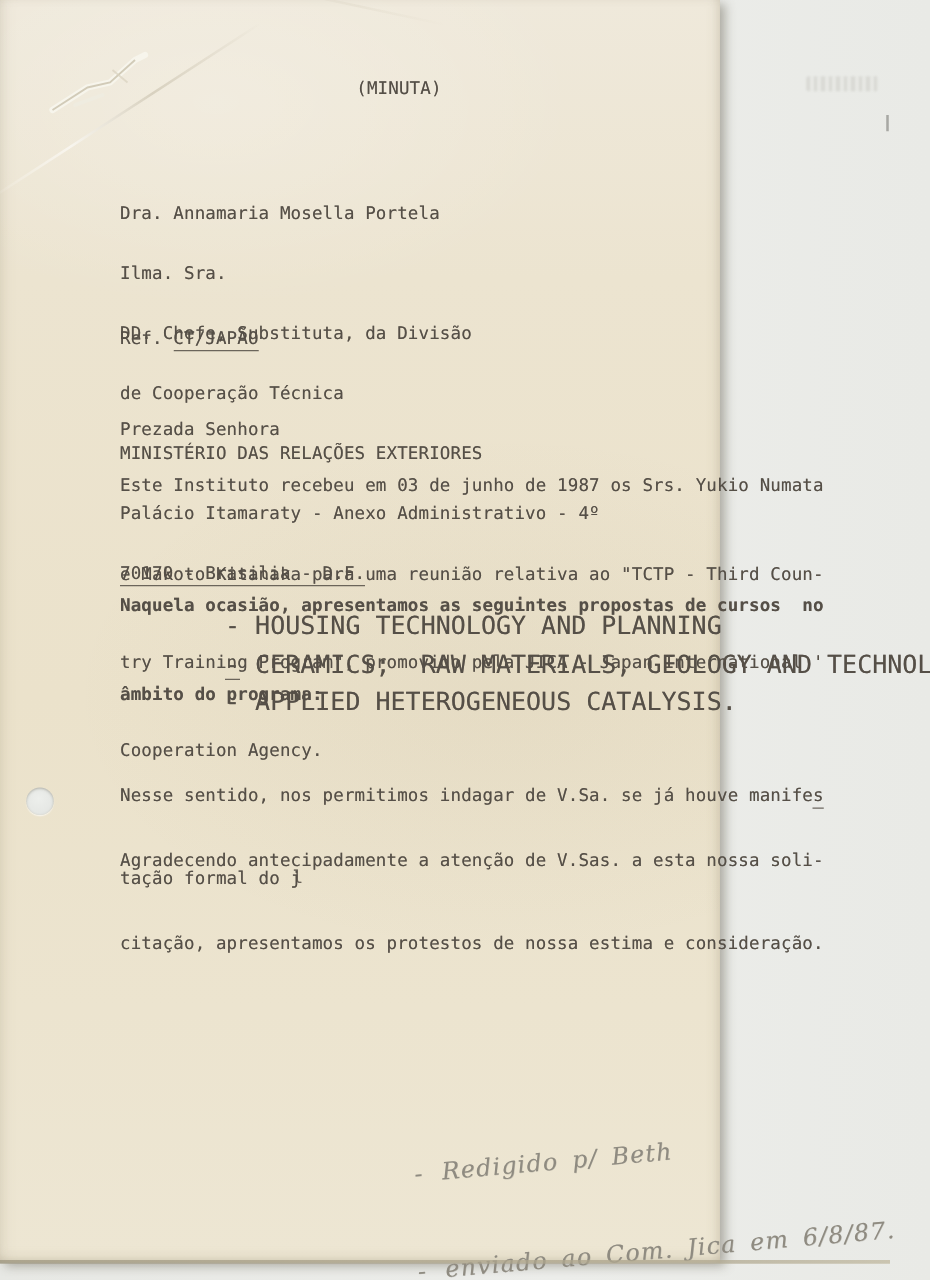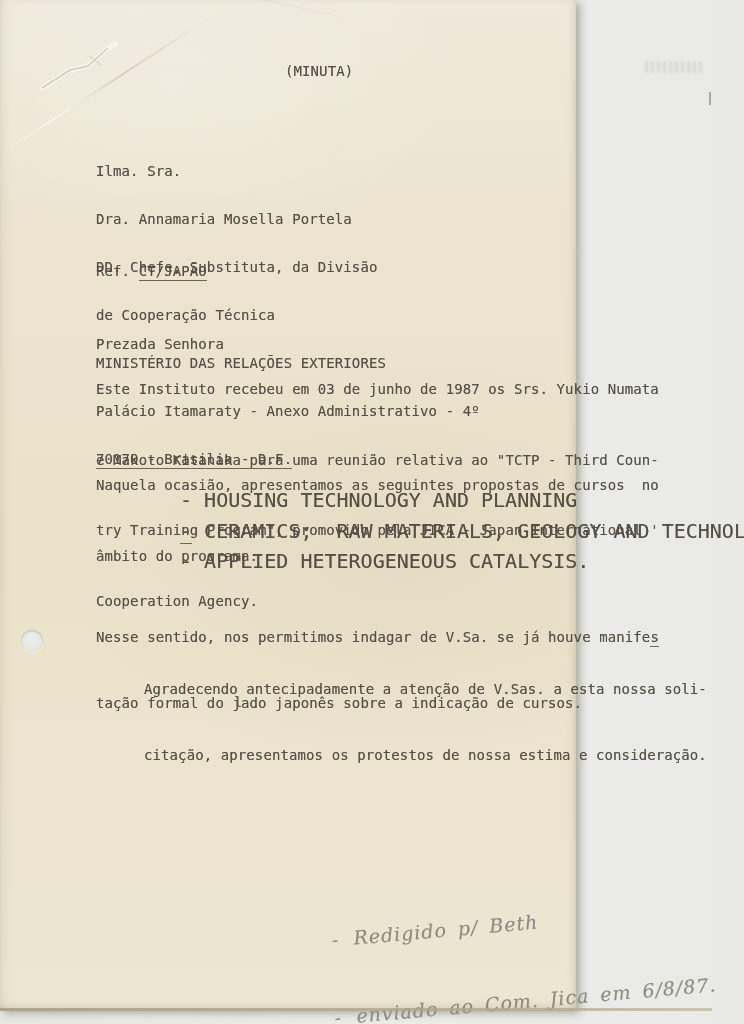--- a/index.html
+++ b/index.html
@@ -23,21 +23,21 @@
     opacity:0.75;
   }
   
   .tw{
     position:absolute;color:#554f47;font-size:14px;white-space:pre;
     letter-spacing:0.1px;text-shadow:0 0 0.5px rgba(85,79,71,0.55);
   }
   .u{border-bottom:1.5px solid rgba(85,79,71,0.85);padding-bottom:0.5px;text-align:right;}
   .addr{line-height:16px;}
   .body-p1{line-height:23.5px;}
-  .body-p2{line-height:23.5px;}
+  .body-p2{line-height:23.5px;font-weight:bold;}
   .body-close{line-height:22px;}
   .course{position:absolute;left:180px;color:#554f47;font-size:20px;white-space:pre;text-shadow:0 0 0.5px rgba(85,79,71,0.55);}
   .dash-u{border-bottom:1.5px solid rgba(85,79,71,0.85);}
   .overstrike{position:relative;display:inline-block;}
   .overstrike .over{position:absolute;left:1.5px;top:-1px;opacity:0.85;}
   
   .handnote{
     position:absolute;left:344px;top:874px;width:420px;
     transform:rotate(-5deg);transform-origin:0 100%;
     color:#8f8b81;font-family:"DejaVu Serif",serif;font-style:italic;
@@ -83,22 +83,22 @@
     <path d="M30 58 L52 50" stroke="#efece0" stroke-width="3" fill="none" stroke-linecap="round"></path>
     <path d="M60 30 L72 40" stroke="#d8d2bf" stroke-width="1.5" fill="none" opacity="0.7"></path>
   </svg>
   <div class="faint-stamp"></div>
   <div class="hole"></div>
   <div class="edge-tick"></div>
 
   <div class="tw" style="left:285px;top:63px;">(MINUTA)</div>
 
   <div class="tw addr" style="left:96px;top:131px;">
+    <div>Dra. Annamaria Mosella Portela</div>
     <div>Ilma. Sra.</div>
-    <div>Dra. Annamaria Mosella Portela</div>
     <div>DD. Chefe, Substituta, da Divisão</div>
     <div>de Cooperação Técnica</div>
     <div>MINISTÉRIO DAS RELAÇÕES EXTERIORES</div>
     <div>Palácio Itamaraty - Anexo Administrativo - 4º</div>
     <div><span class="u">70170 - Brasilia - D.F.</span></div>
   </div>
 
   <div class="tw" style="left:96px;top:263px;"><span>Ref. </span><span class="u">CT/JAPÃO</span></div>
 
   <div class="tw" style="left:96px;top:304px;margin-top:32px;">Prezada Senhora</div>
@@ -114,24 +114,24 @@
     <div>Naquela ocasião, apresentamos as seguintes propostas de cursos  no</div>
     <div>âmbito do programa:</div>
   </div>
 
   <div class="course" style="top:488px;"><span>-</span><span> HOUSING TECHNOLOGY AND PLANNING</span></div>
   <div class="course" style="top:519px;"><span class="dash-u">-</span><span> CERAMICS;  RAW MATERIALS, GEOLOGY AND TECHNOLOGY</span></div>
   <div class="course" style="top:549px;"><span>-</span><span> APPLIED HETEROGENEOUS CATALYSIS.</span></div>
 
   <div class="tw body-close" style="left:96px;top:582px;">
     <div><span>Nesse sentido, nos permitimos indagar de V.Sa. se já houve manife</span><span class="u">s</span></div>
-    <div><span>tação formal do </span><span class="overstrike"><span>j</span><span class="over">l</span></span><span>ado japonês sobre a indicação de cursos.</span></div>
+    <div><span>tação formal do </span><span class="overstrike"><span>j</span><span class="over">l</span></span></div>
   </div>
 
-  <div class="tw body-close" style="left:96px;top:634px;margin-left:48px;">
+  <div class="tw body-close" style="left:96px;top:634px;">
     <div>Agradecendo antecipadamente a atenção de V.Sas. a esta nossa soli-</div>
     <div>citação, apresentamos os protestos de nossa estima e consideração.</div>
   </div>
 
   <div class="handnote">
     <div><span class="hdash">-</span><span>Redigido p/ Beth</span></div>
     <div class="hl2"><span class="hdash">-</span><span>enviado ao Com. Jica em 6/8/87.</span></div>
   </div>
 
 </div>

